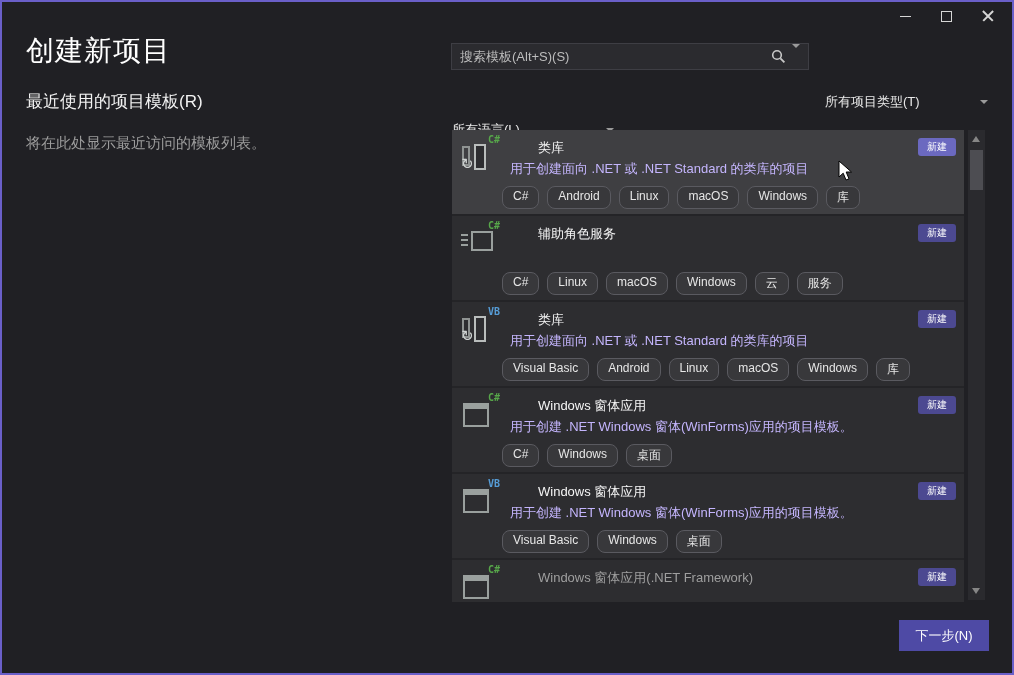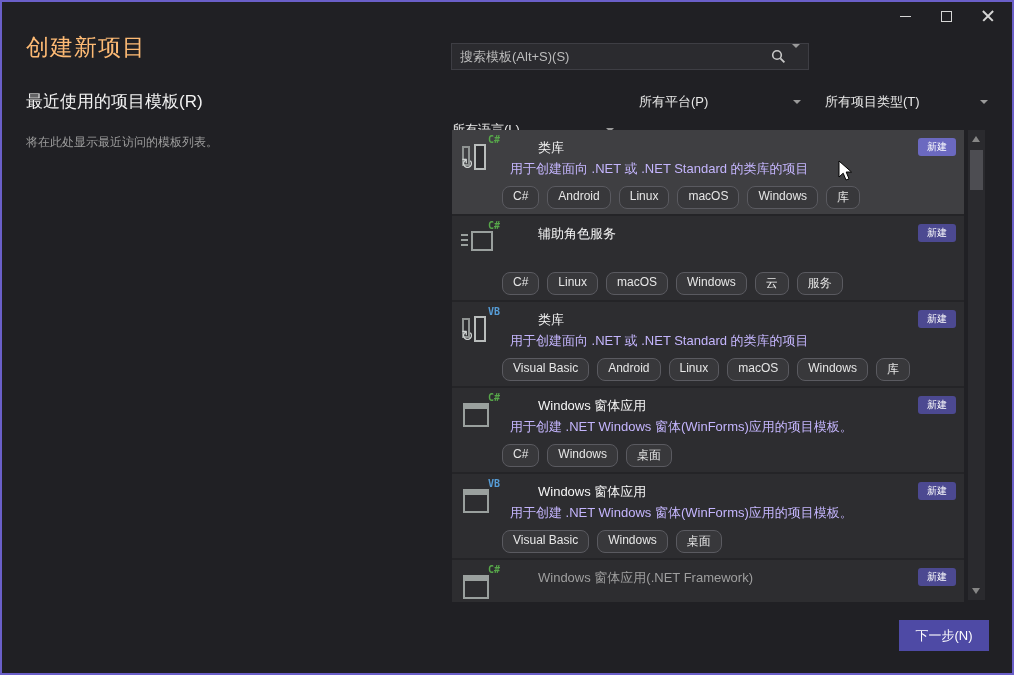--- a/index.html
+++ b/index.html
@@ -11,23 +11,23 @@
   .win-controls{position:absolute;right:4px;top:0;display:flex;}
   .win-btn{width:41px;height:28px;display:flex;align-items:center;justify-content:center;cursor:default;}
   .glyph-min{width:11px;height:0;border-top:1px solid #d6d6d6;}
   .glyph-max{width:9px;height:9px;border:1px solid #d6d6d6;}
   .glyph-close{position:relative;width:12px;height:12px;}
   .glyph-close::before,.glyph-close::after{content:"";position:absolute;left:-1px;top:5px;width:14px;height:1.5px;background:#d6d6d6;}
   .glyph-close::before{transform:rotate(45deg);}
   .glyph-close::after{transform:rotate(-45deg);}
 
   
-  .page-title{position:absolute;left:24px;top:30px;font-size:23px;color:#fdba74;letter-spacing:1px;}
+  .page-title{position:absolute;left:24px;top:30px;font-size:28px;color:#ffffff;letter-spacing:1px;}
   .section-title{position:absolute;left:24px;top:88px;font-size:17px;color:#f2f2f2;}
-  .empty-hint{position:absolute;left:24px;top:132px;font-size:12px;color:#9d9d9d;}
+  .empty-hint{position:absolute;left:24px;top:132px;font-size:15px;color:#9d9d9d;}
 
   
   .search-box{position:absolute;left:449px;top:41px;width:358px;height:27px;background:#2b2b2f;border:1px solid #3e3e44;box-sizing:border-box;display:flex;}
   .search-box input{flex:1;background:transparent;border:none;outline:none;color:#e0e0e0;font-size:13px;padding:0 8px;font-family:inherit;}
   .search-box input::placeholder{color:#bdbdbd;opacity:1;}
   .search-icon{display:flex;align-items:center;margin-right:2px;}
   .search-caret{width:0;height:0;border-left:4px solid transparent;border-right:4px solid transparent;border-top:4px solid #9a9a9a;margin:0 8px 0 4px;}
 
   
   .filter{position:absolute;top:88px;height:24px;display:flex;align-items:center;justify-content:space-between;color:#e8e8e8;font-size:13px;cursor:default;}
@@ -104,24 +104,20 @@
           <line x1="9.4" y1="9.4" x2="13.4" y2="13.4" stroke="#c8c8c8" stroke-width="1.8"></line>
         </svg>
     </span>
     <span class="search-caret"></span>
   </div>
 
   <div class="filter" id="filter-lang">
     <span>所有语言(L)</span>
     <span class="caret"></span>
   </div>
-  <div class="filter" id="filter-platform">
-    <span>所有平台(P)</span>
-    <span class="caret"></span>
-  </div>
   <div class="filter" id="filter-type">
     <span>所有项目类型(T)</span>
     <span class="caret"></span>
   </div>
 
   <div class="list">
       <div class="item hovered">
     <span class="icon icon-library">
       <span class="book1"></span>
       <span class="book2"></span>

